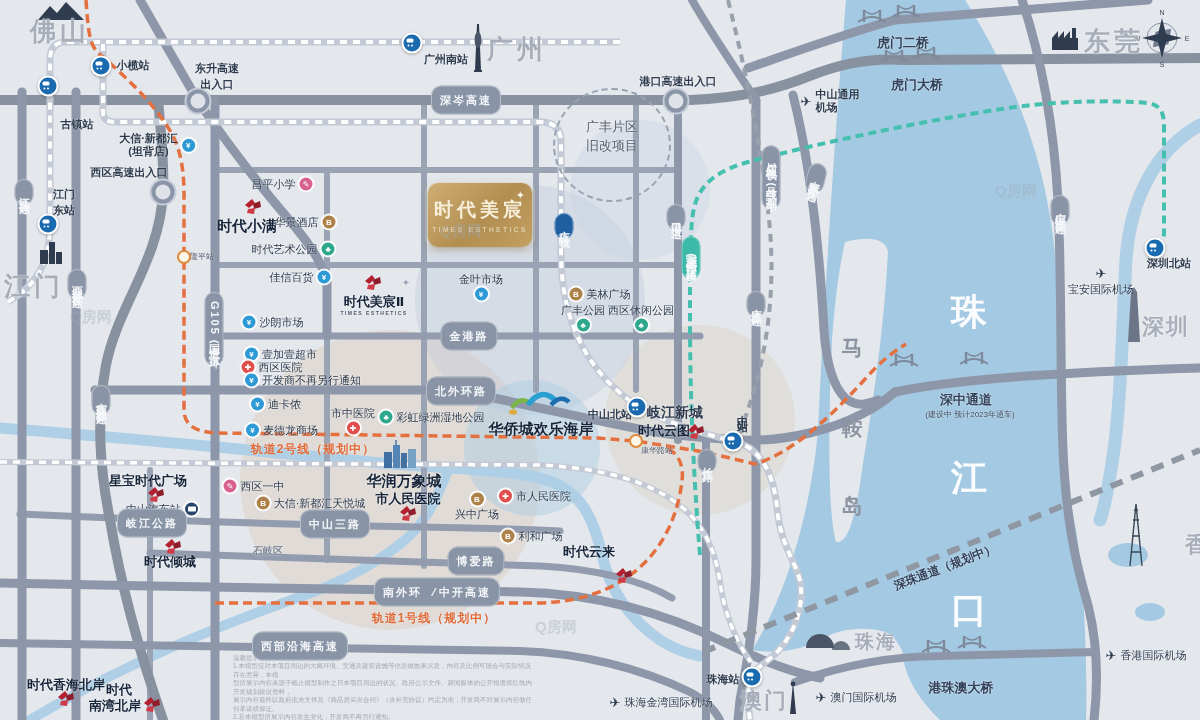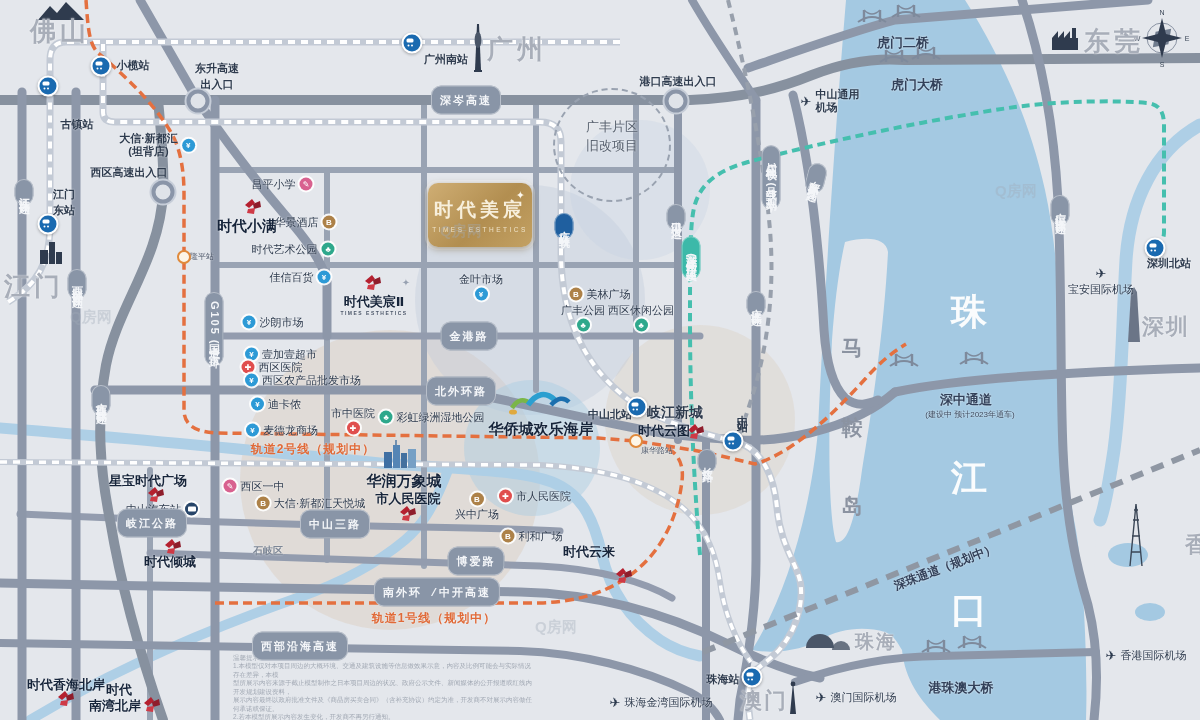--- a/index.html
+++ b/index.html
@@ -372,21 +372,21 @@
   <div class="poi" style="left:281px;top:354px;">
     <span class="dot blue">¥</span>
       <span class="t">壹加壹超市</span>
   </div>
   <div class="poi" style="left:272px;top:367px;">
     <span class="dot red">✚</span>
       <span class="t">西区医院</span>
   </div>
   <div class="poi" style="left:303px;top:380px;">
     <span class="dot blue">¥</span>
-      <span class="t">西区农产品批发市场</span>
+      <span class="t">开发商不再另行通知</span>
   </div>
   <div class="poi" style="left:276px;top:404px;">
     <span class="dot blue">¥</span>
       <span class="t">迪卡侬</span>
   </div>
   <div class="poi" style="left:282px;top:430px;">
     <span class="dot blue">¥</span>
       <span class="t">麦德龙商场</span>
   </div>
   <div class="poi col" style="left:353px;top:420px;">

